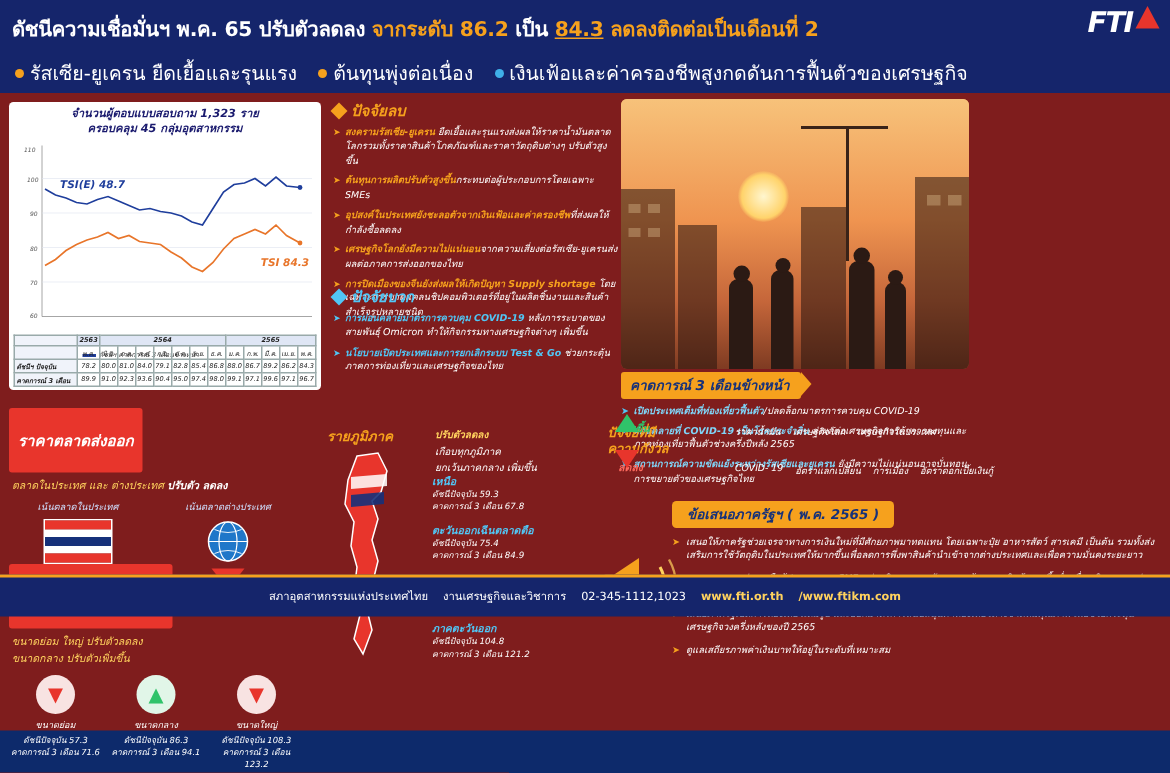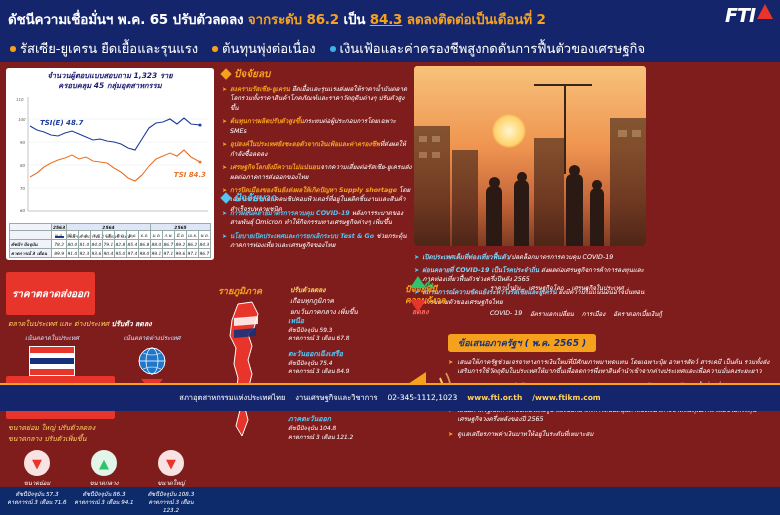--- a/index.html
+++ b/index.html
@@ -339,20 +339,23 @@
       <div class="head" style="left:75px;bottom:58px;width:11px;height:11px;"></div>
       <div class="person" style="left:100px;width:15px;height:66px;"></div>
       <div class="head" style="left:103px;bottom:64px;width:10px;height:10px;"></div>
       <div class="person" style="left:152px;width:17px;height:72px;"></div>
       <div class="head" style="left:155px;bottom:70px;width:11px;height:11px;"></div>
       <div class="person" style="left:176px;width:14px;height:58px;"></div>
       <div class="head" style="left:178px;bottom:56px;width:10px;height:10px;"></div>
     </div>
 
     <div class="fcast">
+      <div class="fcast-head">
+        <div class="fcast-flag">คาดการณ์ 3 เดือนข้างหน้า</div>
+      </div>
       <div class="fitem">
           <span class="ar">➤</span>
         <span><b>เปิดประเทศเต็มที่ท่องเที่ยวฟื้นตัว</b><span>/ปลดล็อกมาตรการควบคุม COVID-19</span></span>
         </div>
       <div class="fitem">
           <span class="ar">➤</span>
         <span><b>ผ่อนคลายที่ COVID-19 เป็นโรคประจำถิ่น</b><span> ส่งผลต่อเศรษฐกิจการค้าการลงทุนและภาคท่องเที่ยวฟื้นตัวช่วงครึ่งปีหลัง 2565</span></span>
         </div>
       <div class="fitem">
           <span class="ar">➤</span>
@@ -462,21 +465,21 @@
         <div>
           <div class="nm">เหนือ</div>
           <div class="vv">
             <div>ดัชนีปัจจุบัน 59.3</div>
             <div>คาดการณ์ 3 เดือน 67.8</div>
           </div>
         </div>
       </div>
       <div class="reg-item">
         <div>
-          <div class="nm">ตะวันออกเฉีงเสรือ</div>
+          <div class="nm">ตะวันออกเฉีนตลาดตือ</div>
           <div class="vv">
             <div>ดัชนีปัจจุบัน 75.4</div>
             <div>คาดการณ์ 3 เดือน 84.9</div>
           </div>
         </div>
       </div>
       <div class="reg-item">
         <div>
           <div class="nm">กลาง</div>
           <div class="vv">

